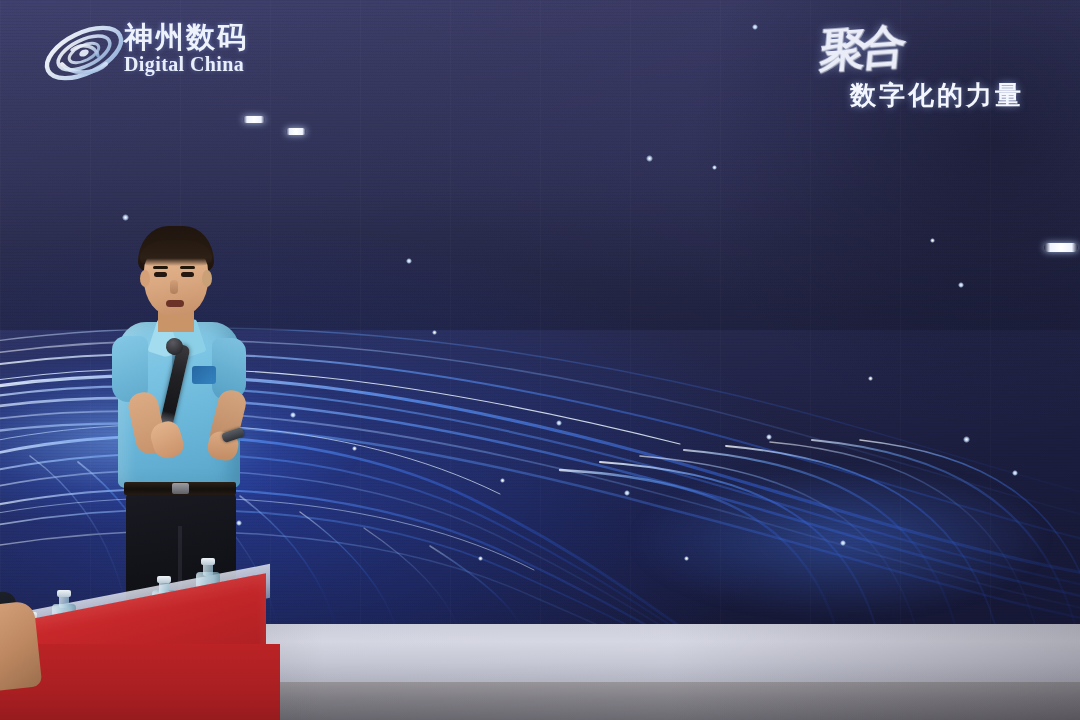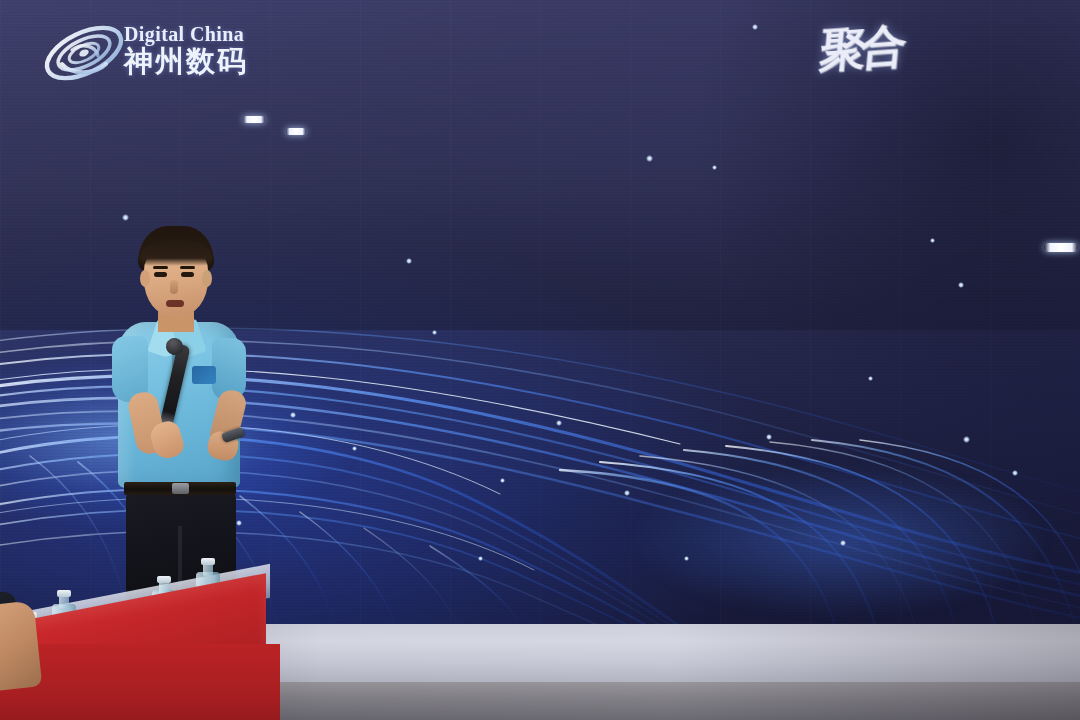--- a/index.html
+++ b/index.html
@@ -435,27 +435,28 @@
         <g fill="none" stroke="url(#swg)" stroke-linecap="round">
           <ellipse cx="46" cy="33" rx="40" ry="20" transform="rotate(-26 46 33)" stroke-width="4.4" opacity=".95"></ellipse>
           <ellipse cx="46" cy="33" rx="28" ry="13" transform="rotate(-26 46 33)" stroke-width="3.6" opacity=".9"></ellipse>
           <ellipse cx="46" cy="33" rx="16" ry="7.5" transform="rotate(-26 46 33)" stroke-width="3" opacity=".85"></ellipse>
           <path d="M24 44 C 34 56 58 54 68 44" stroke-width="4" opacity=".9"></path>
           <path d="M34 30 C 44 22 58 26 60 36" stroke-width="3.4" opacity=".85"></path>
         </g>
         <ellipse cx="46" cy="33" rx="5" ry="3.2" transform="rotate(-26 46 33)" fill="#eef4ff" opacity=".9"></ellipse>
       </svg>
       <div id="dc-text">
+        <div id="dc-cn">神州数码</div>
         <div id="dc-en">Digital China</div>
-        <div id="dc-cn">神州数码</div>
       </div>
     </div>
 
     <div id="juhe-logo">
       <div id="juhe-brush">聚合</div>
+      <div id="juhe-sub">数字化的力量</div>
     </div>
 
   </div>
 
   <div id="floor-light"></div>
   <div id="floor-dark"></div>
   <div id="floor-shade"></div>
 
   <div id="speaker">
     <div class="sp" id="sp-pants"></div>

